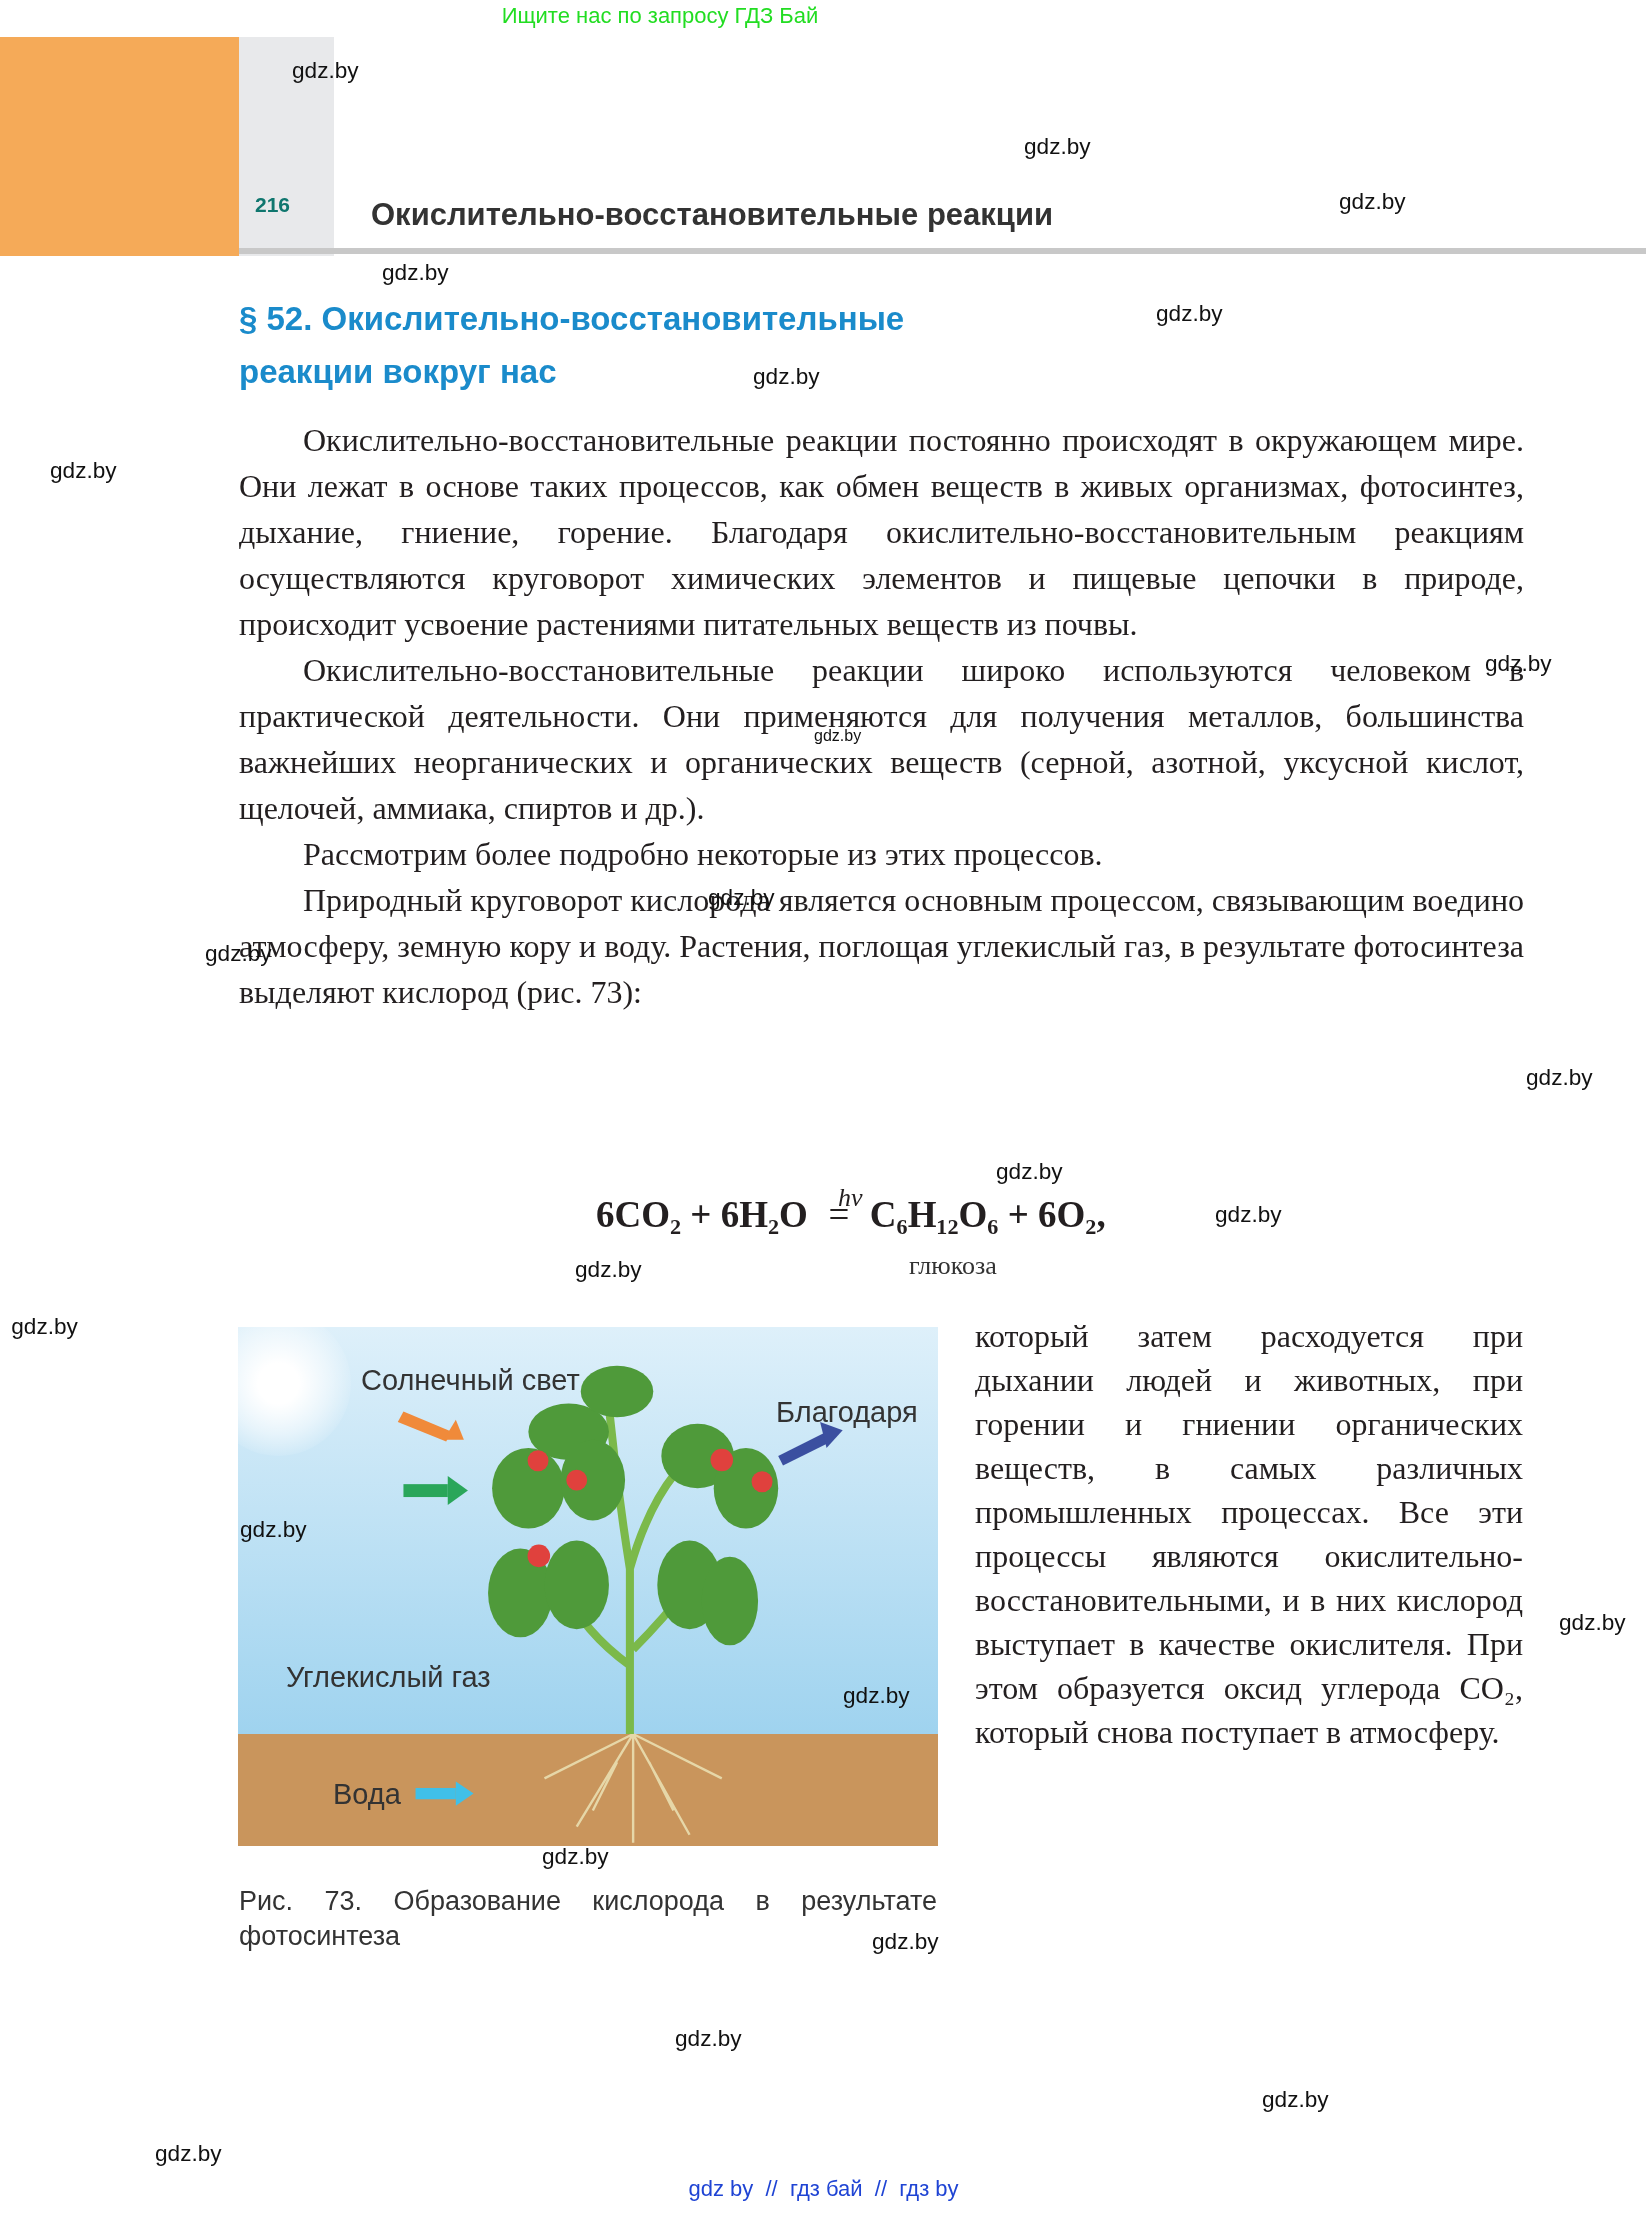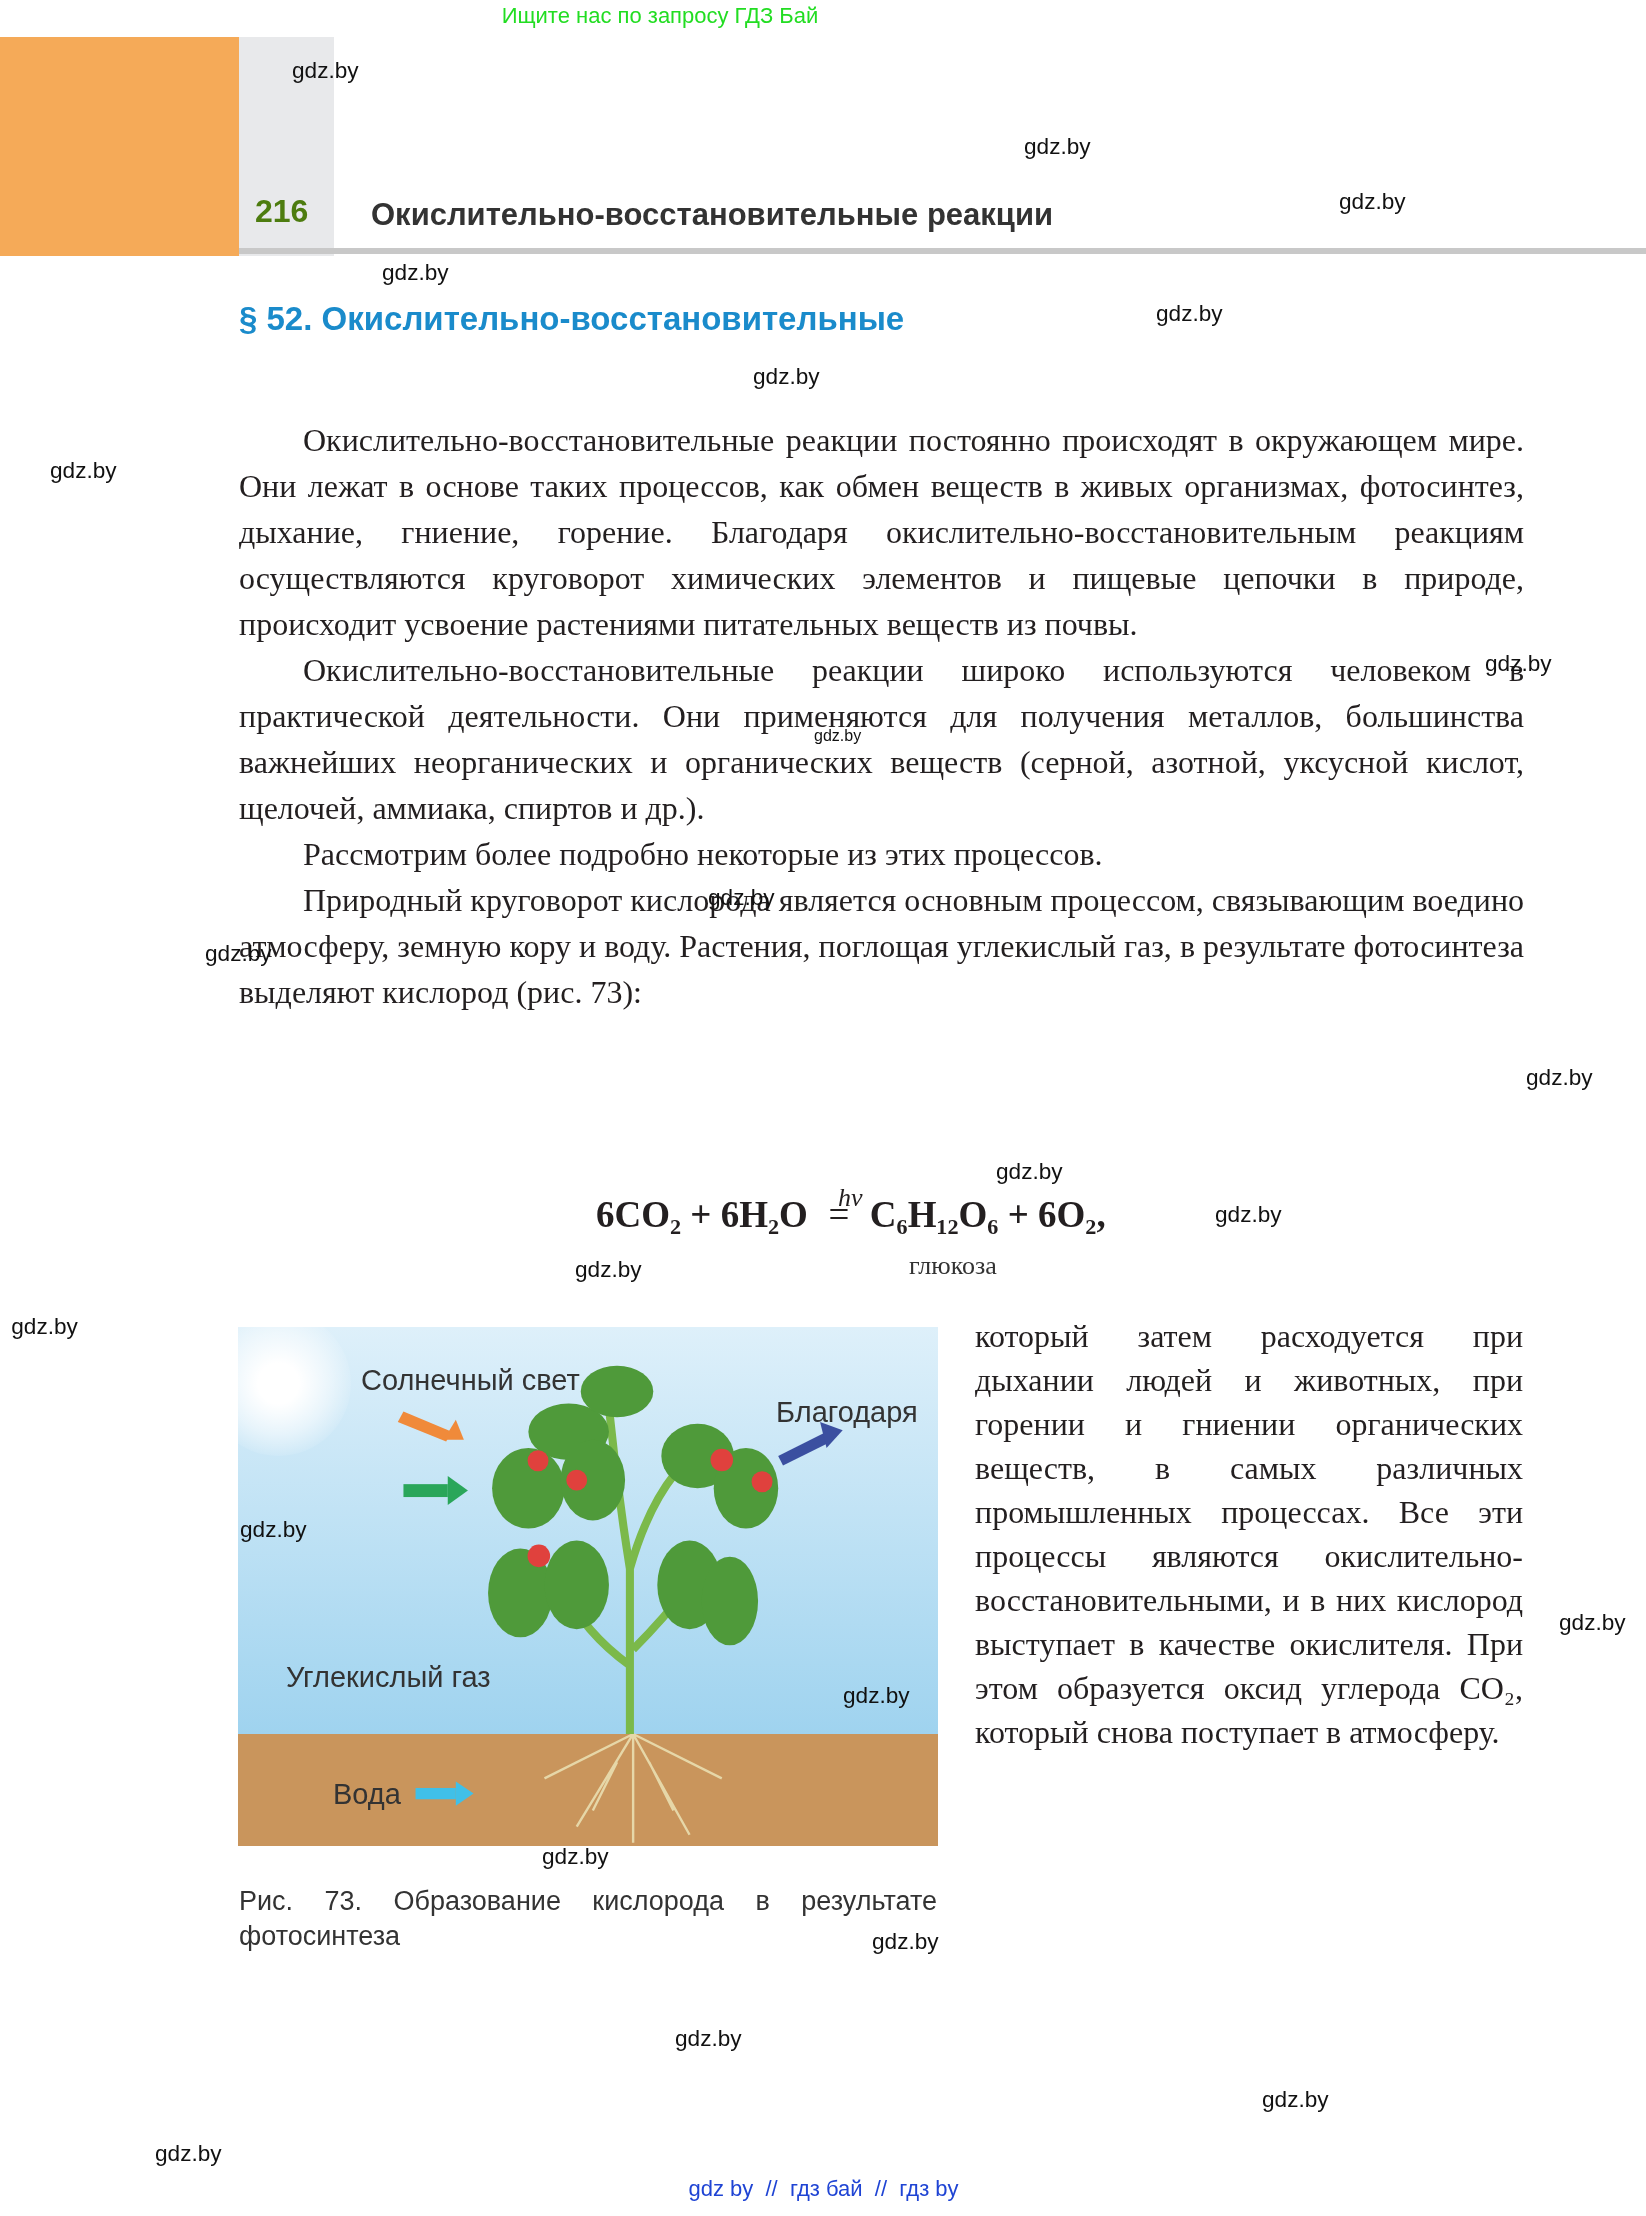--- a/index.html
+++ b/index.html
@@ -1,21 +1,21 @@
 <!DOCTYPE html>
 <html style="font-size:13px"><head>
 <meta charset="utf-8">
 <style>
   html,body{margin:0;padding:0;background:#fff;}
   body{width:1647px;height:2216px;position:relative;overflow:hidden;font-family:"Liberation Serif",serif;color:#231f20;}
   .topbanner{position:absolute;top:3.2px;left:0;width:1320px;text-align:center;color:#22dd22;font-family:"Liberation Sans",sans-serif;font-size:22px;}
   .orange{position:absolute;left:0;top:37px;width:239px;height:219px;background:#f5aa58;}
   .grey{position:absolute;left:239px;top:37px;width:95px;height:219px;background:#e8e9eb;}
   .hdrline{position:absolute;left:239px;top:248px;width:1408px;height:6.4px;background:#c8c8c8;}
-  .pagenum{position:absolute;left:255px;top:193px;font-family:"Liberation Sans",sans-serif;font-weight:bold;font-size:32px;color:#4d7c0f;}
+  .pagenum{position:absolute;left:255px;top:193px;font-family:"Liberation Sans",sans-serif;font-weight:bold;font-size:21px;color:#0f766e;}
   .runhead{position:absolute;left:371px;top:197px;font-family:"Liberation Sans",sans-serif;font-weight:bold;font-size:31px;color:#333;text-align:right;}
   .wm{position:absolute;font-family:"Liberation Sans",sans-serif;font-size:22.6px;color:#111;}
   .title{position:absolute;left:239px;top:292px;font-family:"Liberation Sans",sans-serif;font-weight:bold;font-size:33px;line-height:53px;color:#1a8bcb;}
   .para{position:absolute;left:239px;width:1285px;font-size:32px;line-height:46px;text-align:justify;}
   .para p{margin:0;text-indent:64px;}
   .eq{position:absolute;left:596px;top:1193px;font-size:37px;font-weight:bold;white-space:nowrap;}
   .hv{position:absolute;left:838px;top:1183px;font-style:italic;font-size:26px;}
   .glu{position:absolute;left:909px;top:1251px;font-size:26px;color:#333;}
   .fig{position:absolute;left:238px;top:1327px;width:700px;height:519px;overflow:hidden;}
   .sky{position:absolute;left:0;top:0;width:700px;height:407px;background:linear-gradient(#def0fa,#9fd3ef);}
@@ -32,20 +32,21 @@
 
 <div class="topbanner">Ищите нас по запросу ГДЗ Бай</div>
 <div class="orange"></div>
 <div class="grey"></div>
 <div class="hdrline"></div>
 <div class="pagenum">216</div>
 <div class="runhead">Окислительно-восстановительные реакции</div>
 
 <div class="title">
   <div>§ 52. Окислительно-восстановительные</div>
+  <div>реакции вокруг нас</div>
 </div>
 
 <div class="para" style="top:417px;">
   <p>Окислительно-восстановительные реакции постоянно происходят в окружающем мире. Они лежат в основе таких процессов, как обмен веществ в живых организмах, фотосинтез, дыхание, гниение, горение. Благодаря окислительно-восстановительным реакциям осуществляются круговорот химических элементов и пищевые цепочки в природе, происходит усвоение растениями питательных веществ из почвы.</p>
   <p>Окислительно-восстановительные реакции широко используются человеком в практической деятельности. Они применяются для получения металлов, большинства важнейших неорганических и органических веществ (серной, азотной, уксусной кислот, щелочей, аммиака, спиртов и др.).</p>
   <p>Рассмотрим более подробно некоторые из этих процессов.</p>
   <p>Природный круговорот кислорода является основным процессом, связывающим воедино атмосферу, земную кору и воду. Растения, поглощая углекислый газ, в результате фотосинтеза выделяют кислород (рис. 73):</p>
 </div>
 
 <div class="hv">hv</div>

